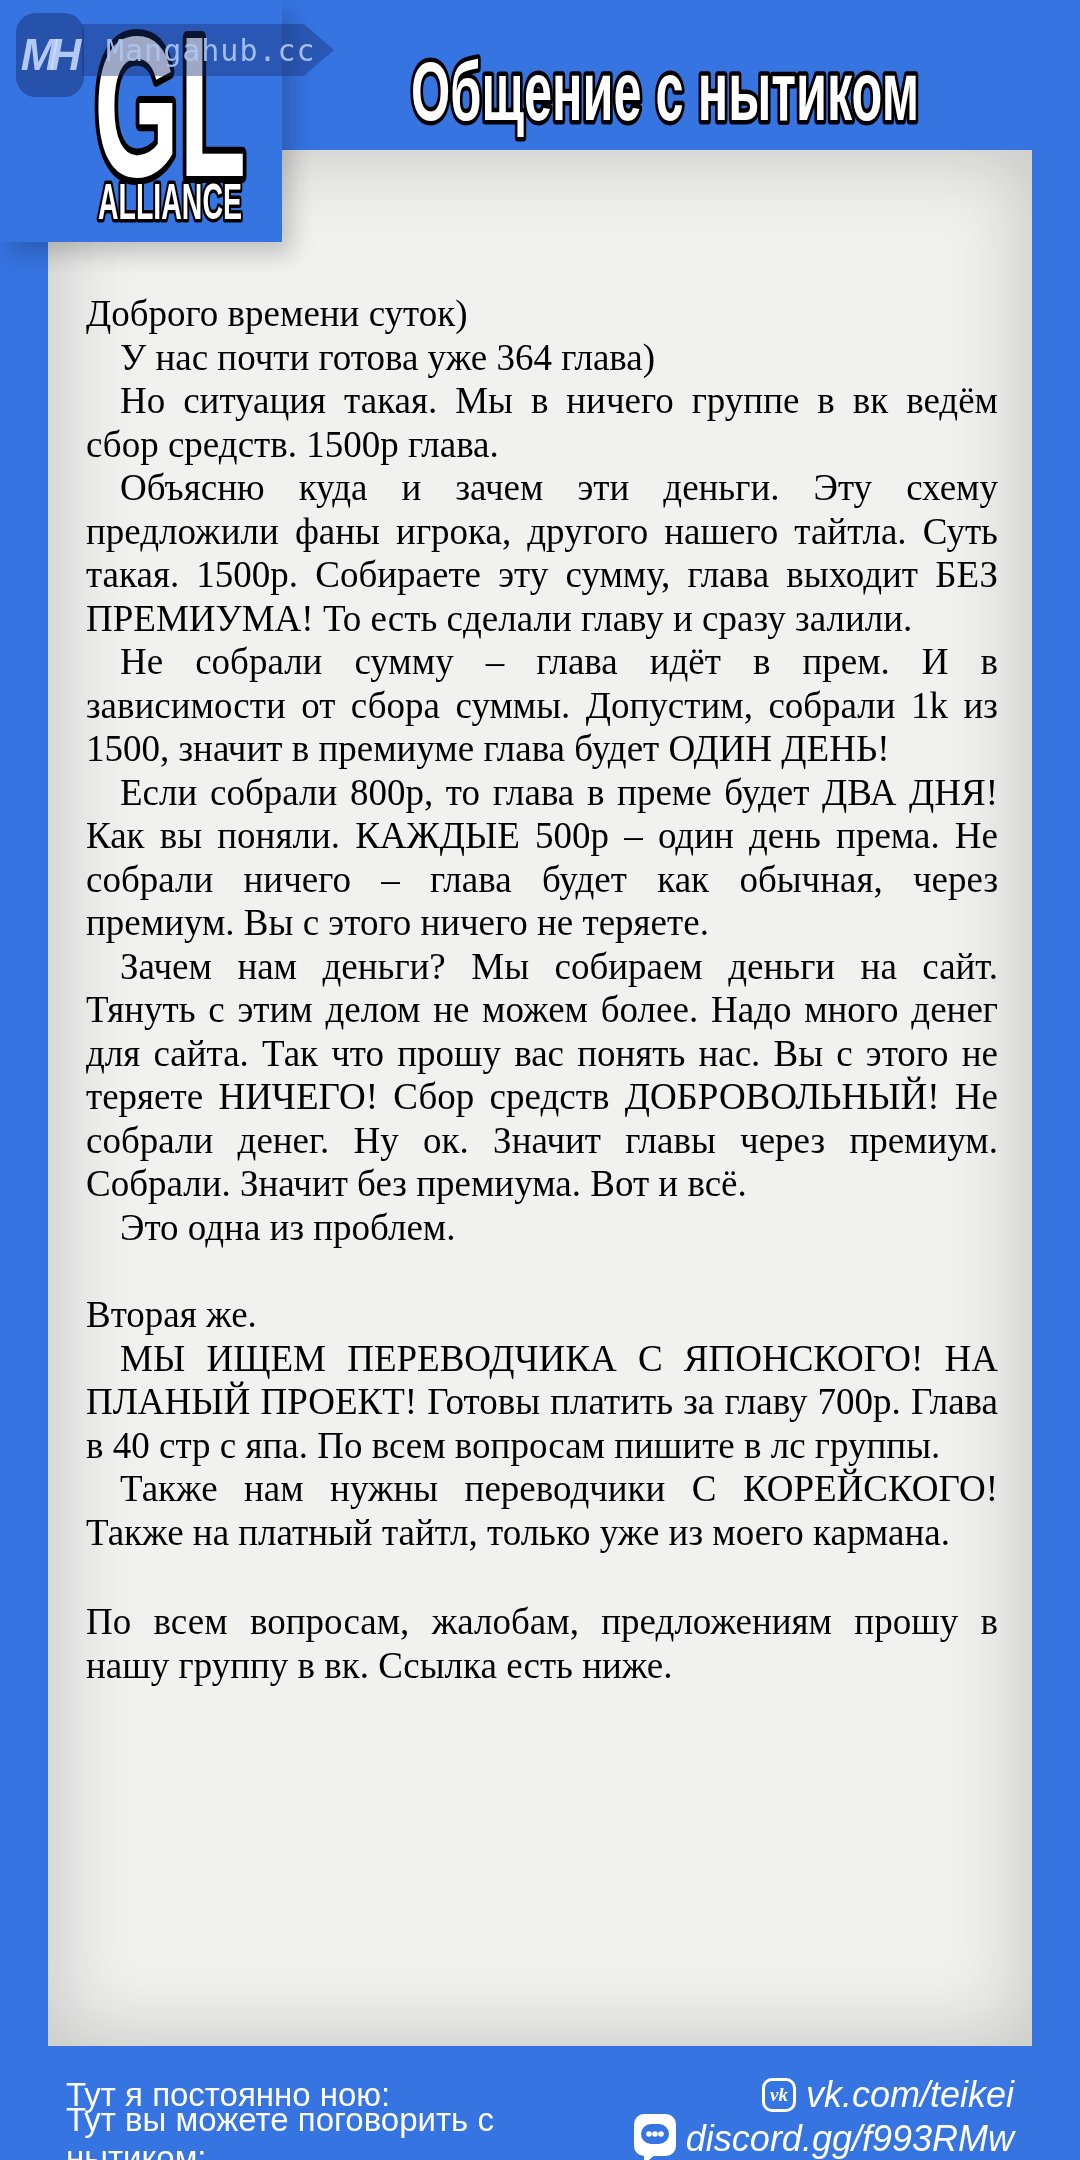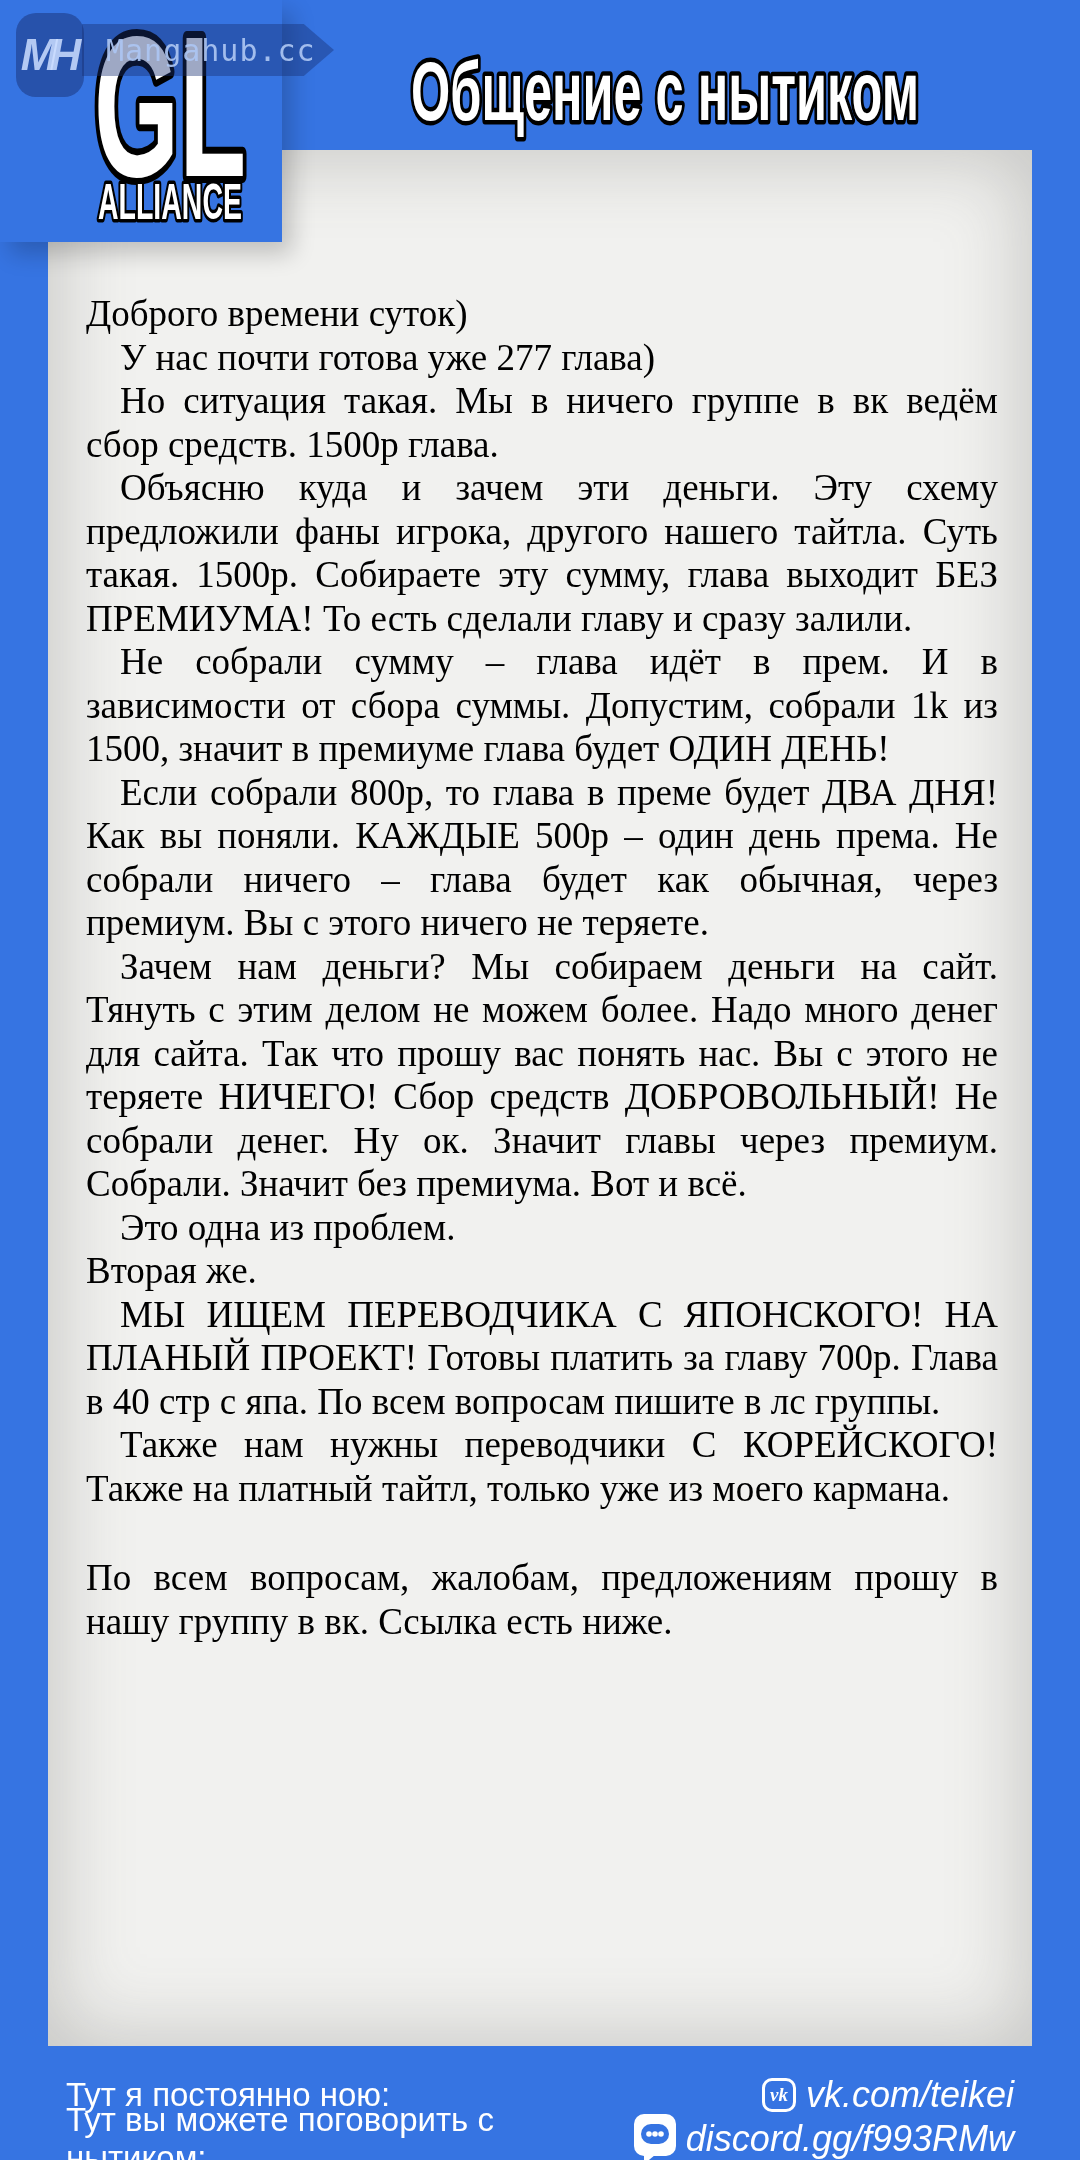--- a/index.html
+++ b/index.html
@@ -23,21 +23,21 @@
     position:absolute; left:48px; top:150px;
     width:984px; box-sizing:border-box;
     padding:142px 34px 0 38px;
     font-family:"Liberation Serif", serif;
     font-size:37px; line-height:43.5px;
     color:#000000;
     text-align:justify;
   }
   .note p { margin:0; }
   .note p.ind { text-indent:34px; }
-  .note p.gap { }
+  .note p.gap { margin-top:44px; }
   .note p.gap2 { margin-top:46px; }
 
   
   .logo-block {
     position:absolute; left:0; top:0;
     width:282px; height:242px;
     background:#3674e2;
     box-shadow: 10px 12px 22px rgba(0,0,0,0.20);
   }
   .logo-block svg { display:block; }
@@ -106,21 +106,21 @@
   }
   .disc-icon { width:42px; height:50px; display:block; }
 </style>
 </head>
 <body>
 
 <div class="panel"></div>
 
 <div class="note">
   <p class="flush">Доброго времени суток)</p>
-  <p class="ind">У нас почти готова уже 277 глава)</p>
+  <p class="ind">У нас почти готова уже 364 глава)</p>
   <p class="ind">Но ситуация такая. Мы в ничего группе в вк ведём сбор средств. 1500р глава.</p>
   <p class="ind">Объясню куда и зачем эти деньги. Эту схему предложили фаны игрока, другого нашего тайтла. Суть такая. 1500р. Собираете эту сумму, глава выходит БЕЗ ПРЕМИУМА! То есть сделали главу и сразу залили.</p>
   <p class="ind">Не собрали сумму – глава идёт в прем. И в зависимости от сбора суммы. Допустим, собрали 1k из 1500, значит в премиуме глава будет ОДИН ДЕНЬ!</p>
   <p class="ind">Если собрали 800р, то глава в преме будет ДВА ДНЯ! Как вы поняли. КАЖДЫЕ 500р – один день према. Не собрали ничего – глава будет как обычная, через премиум. Вы с этого ничего не теряете.</p>
   <p class="ind">Зачем нам деньги? Мы собираем деньги на сайт. Тянуть с этим делом не можем более. Надо много денег для сайта. Так что прошу вас понять нас. Вы с этого не теряете НИЧЕГО! Сбор средств ДОБРОВОЛЬНЫЙ! Не собрали денег. Ну ок. Значит главы через премиум. Собрали. Значит без премиума. Вот и всё.</p>
   <p class="ind">Это одна из проблем.</p>
   <p class="flush gap">Вторая же.</p>
   <p class="ind">МЫ ИЩЕМ ПЕРЕВОДЧИКА С ЯПОНСКОГО! НА ПЛАНЫЙ ПРОЕКТ! Готовы платить за главу 700р. Глава в 40 стр с япа. По всем вопросам пишите в лс группы.</p>
   <p class="ind">Также нам нужны переводчики С КОРЕЙСКОГО! Также на платный тайтл, только уже из моего кармана.</p>
   <p class="flush gap2">По всем вопросам, жалобам, предложениям прошу в нашу группу в вк. Ссылка есть ниже.</p>

